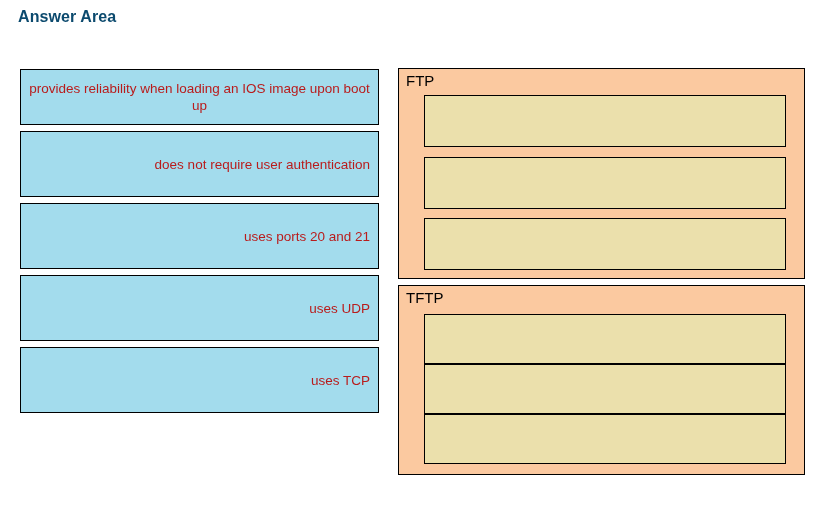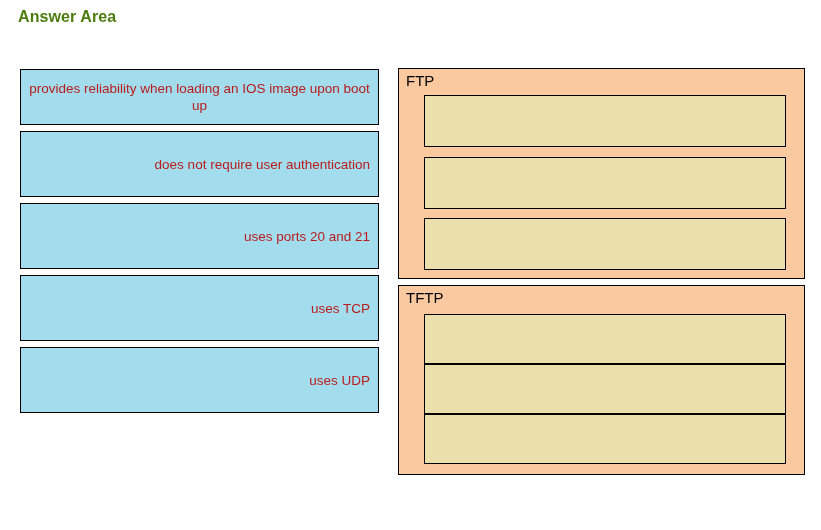--- a/index.html
+++ b/index.html
@@ -14,21 +14,21 @@
     position: relative;
     overflow: hidden;
   }
 
   #page-title {
     position: absolute;
     left: 18px;
     top: 8px;
     font-size: 16px;
     font-weight: bold;
-    color: #4d7c0f;
+    color: #0c4a6e;
     letter-spacing: 0.1px;
   }
 
   
   #drag-source-list {
     position: absolute;
     left: 20px;
     top: 69px;
     width: 359px;
   }
@@ -118,25 +118,25 @@
   <div class="drag-tile short">
     <span class="drag-tile-label">does not require user authentication</span>
   </div>
 
 
   <div class="drag-tile short">
     <span class="drag-tile-label">uses ports 20 and 21</span>
   </div>
 
   <div class="drag-tile short">
-    <span class="drag-tile-label">uses TCP</span>
+    <span class="drag-tile-label">uses UDP</span>
   </div>
 
   <div class="drag-tile short">
-    <span class="drag-tile-label">uses UDP</span>
+    <span class="drag-tile-label">uses TCP</span>
   </div>
 </div>
 
 <div class="drop-panel" id="panel-ftp">
   <div class="drop-panel-title">FTP</div>
   <div class="drop-slot-stack">
     <div class="drop-slot">
       <span></span>
     </div>
     <div class="drop-slot">

